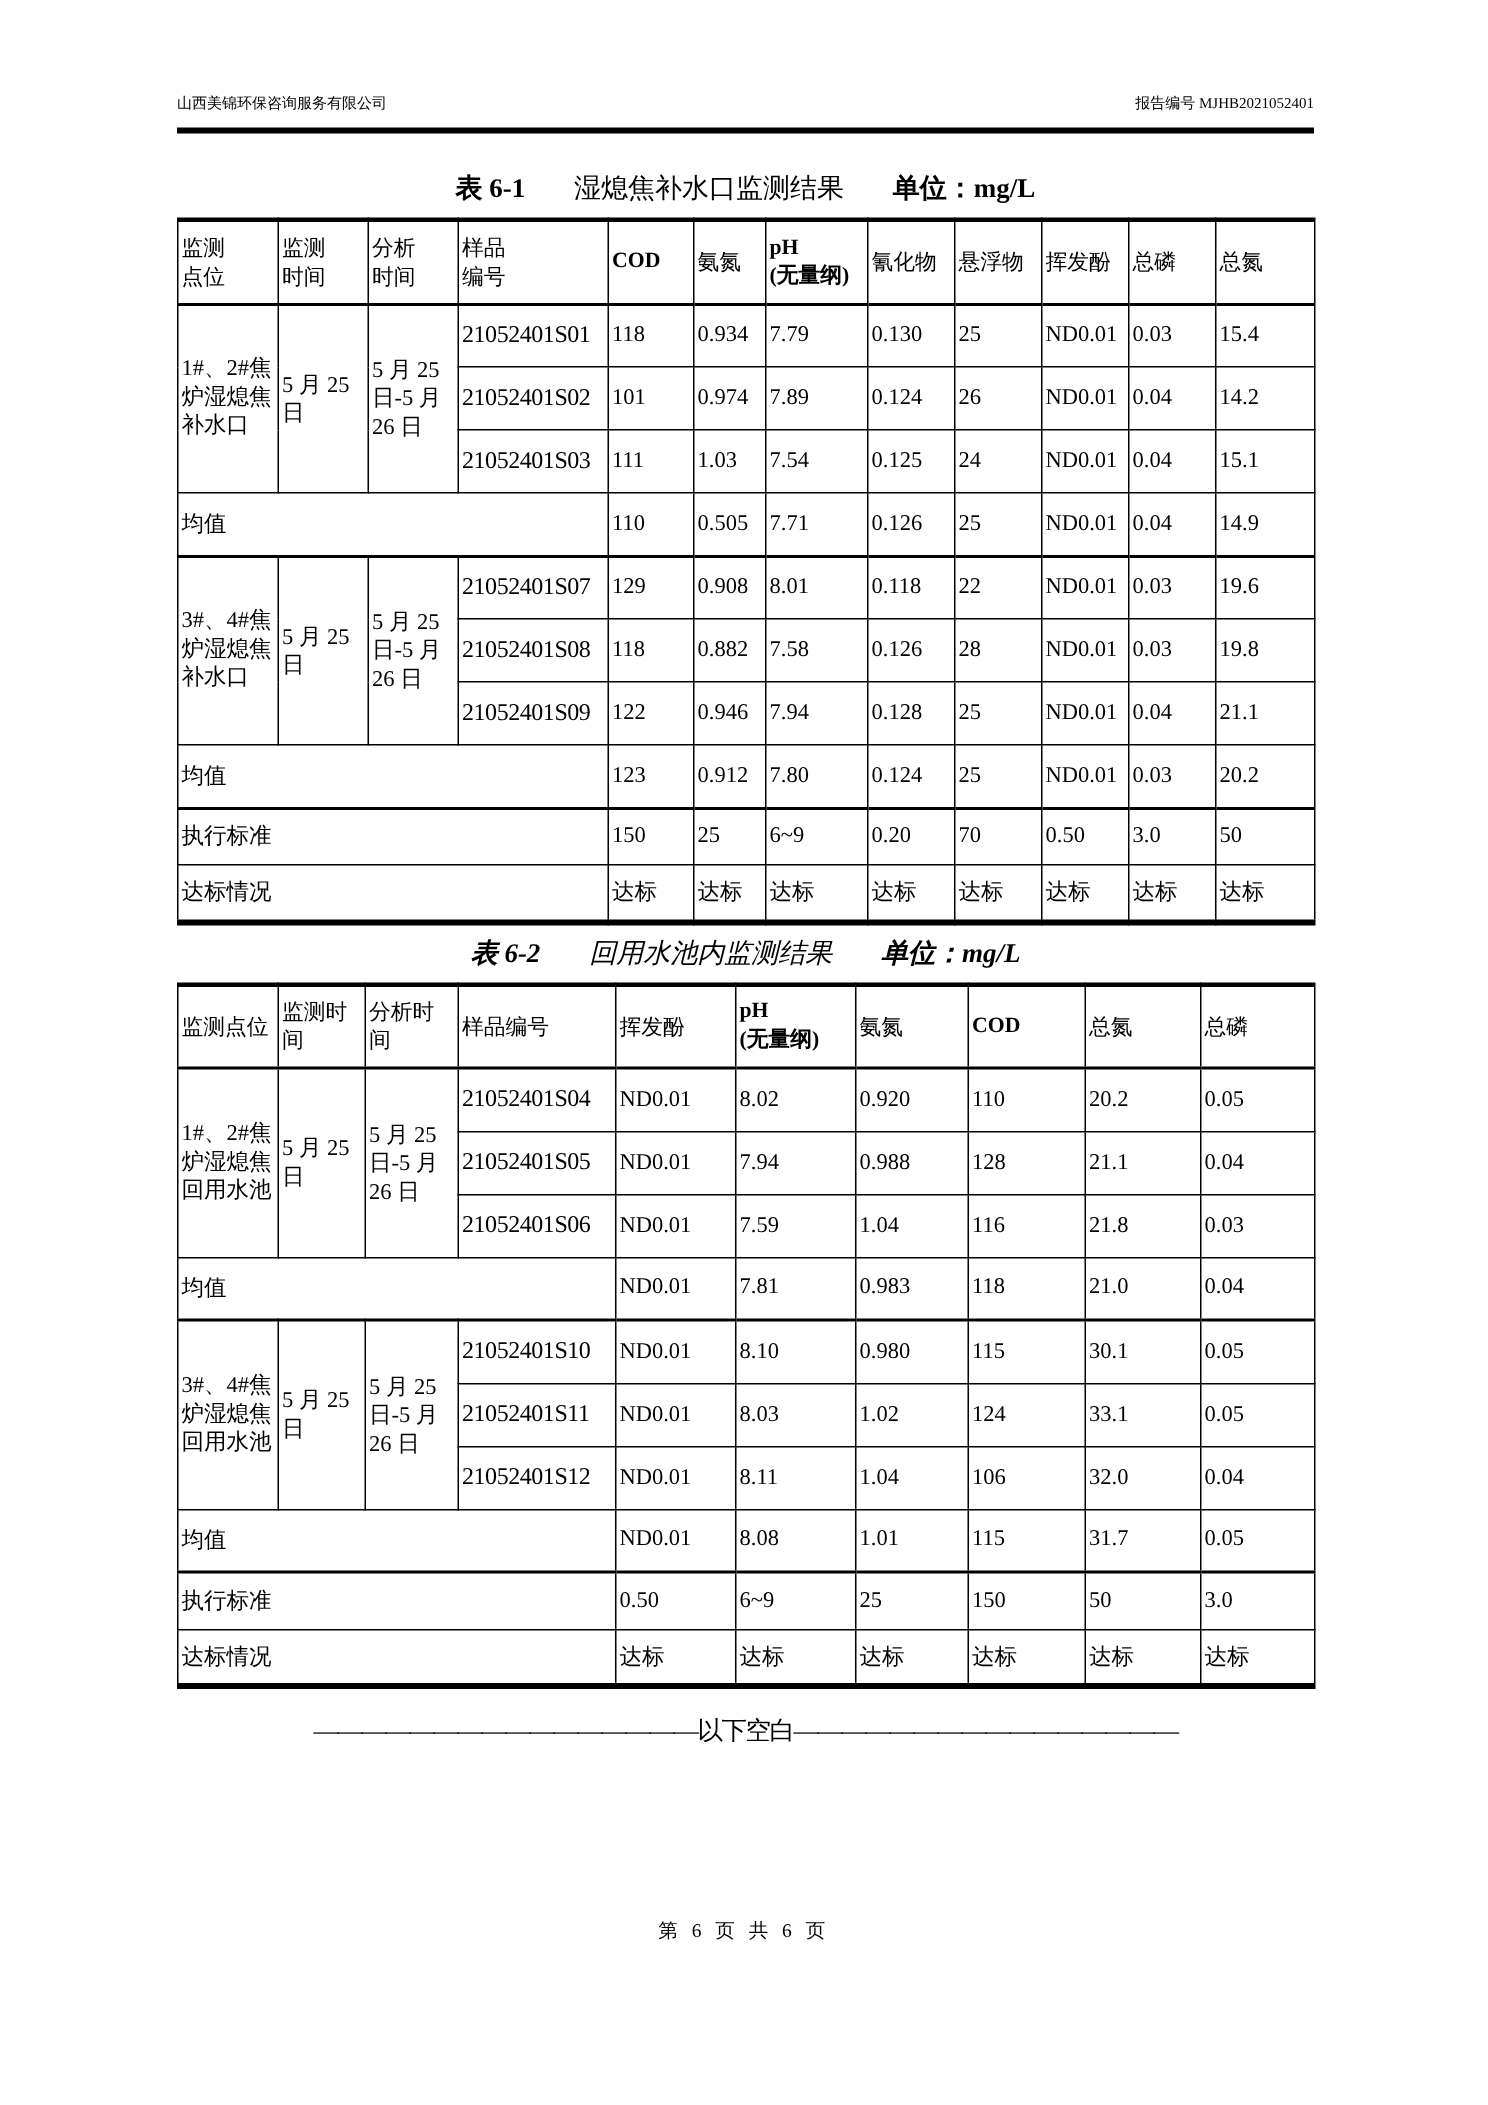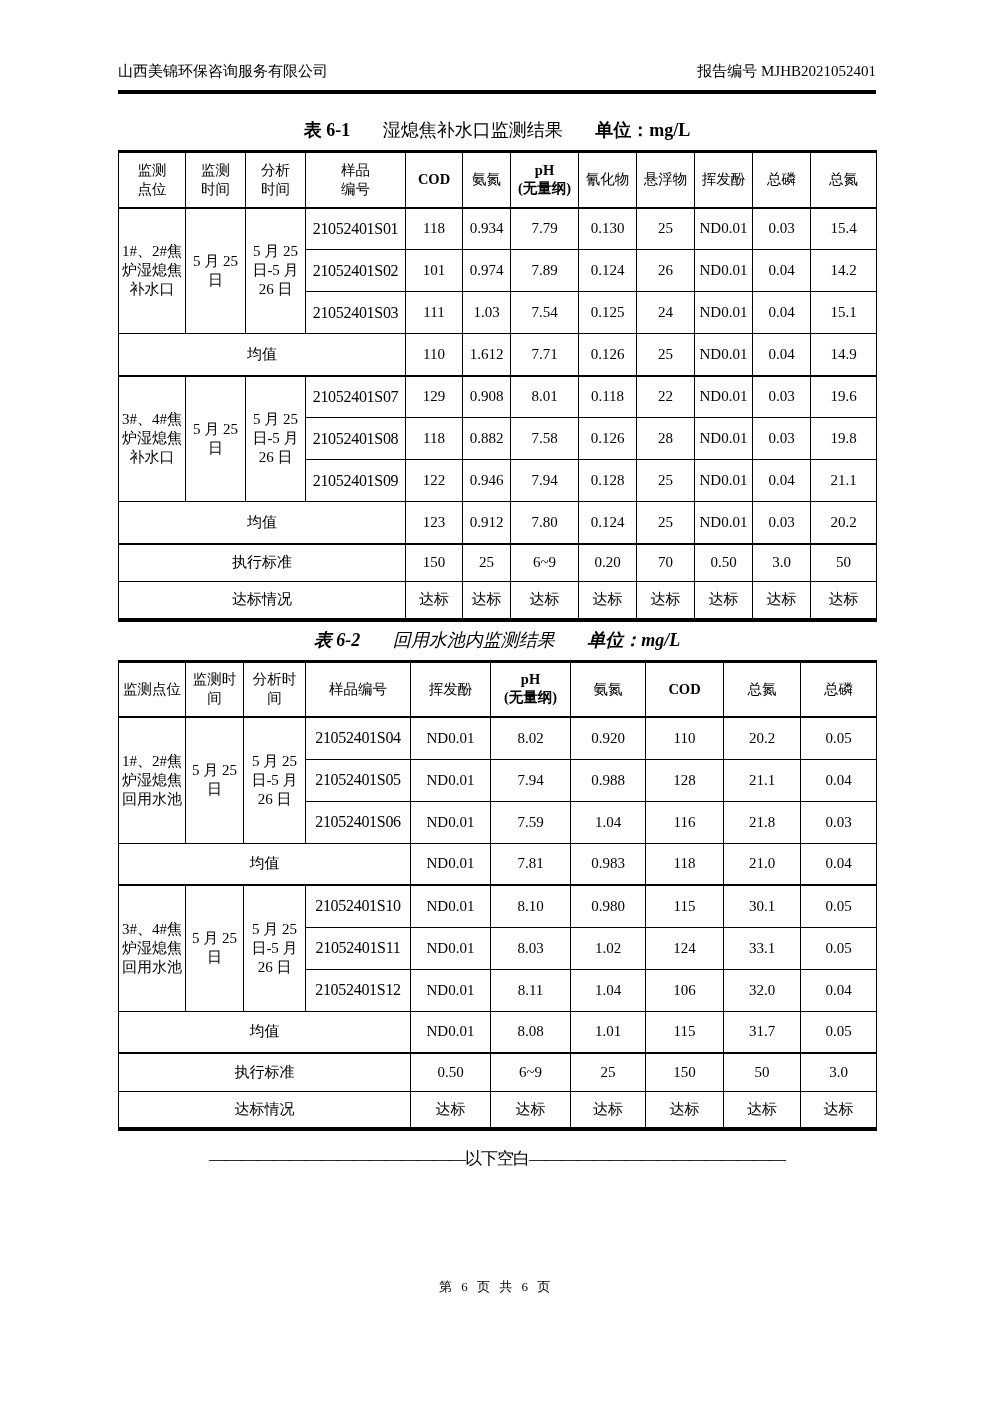--- a/index.html
+++ b/index.html
@@ -10,21 +10,21 @@
     color:#000;
     position:relative;
   }
   .page { padding:0 116px 0 118px; }
 
   
   .doc-header {
     display:flex; justify-content:space-between; align-items:flex-end;
     padding-top:62px; padding-bottom:9px;
     border-bottom:4px solid #000;
-    font-size:15px;
+    font-size:10px;
   }
 
   .section-title {
     margin-top:32px;
     font-size:24px;
     font-weight:bold;
     letter-spacing:2px;
   }
 
   .intro {
@@ -40,21 +40,21 @@
     margin-bottom:8px;
   }
   .tbl-caption .cap-label { font-weight:bold; }
   .tbl-caption .cap-title { margin:0 28px; }
   .tbl-caption .cap-unit  { font-weight:bold; }
 
   table {
     border-collapse:collapse;
     table-layout:fixed;
     width:758px;
-    text-align:center;
+    text-align:left;
     font-size:15px;
   }
   th, td {
     border:1px solid #000;
     padding:1px 2px;
     white-space:pre-line;
     vertical-align:middle;
     font-weight:normal;
     overflow:hidden;
   }
@@ -172,21 +172,21 @@
       <td>7.54</td>
       <td>0.125</td>
       <td>24</td>
       <td>ND0.01</td>
       <td>0.04</td>
       <td>15.1</td>
     </tr>
     <tr class="mean">
       <td colspan="4">均值</td>
       <td>110</td>
-      <td>1.612</td>
+      <td>0.505</td>
       <td>7.71</td>
       <td>0.126</td>
       <td>25</td>
       <td>ND0.01</td>
       <td>0.04</td>
       <td>14.9</td>
     </tr>
 
     <tr class="data">
       <td class="site" rowspan="3">3#、4#焦炉湿熄焦补水口</td>

